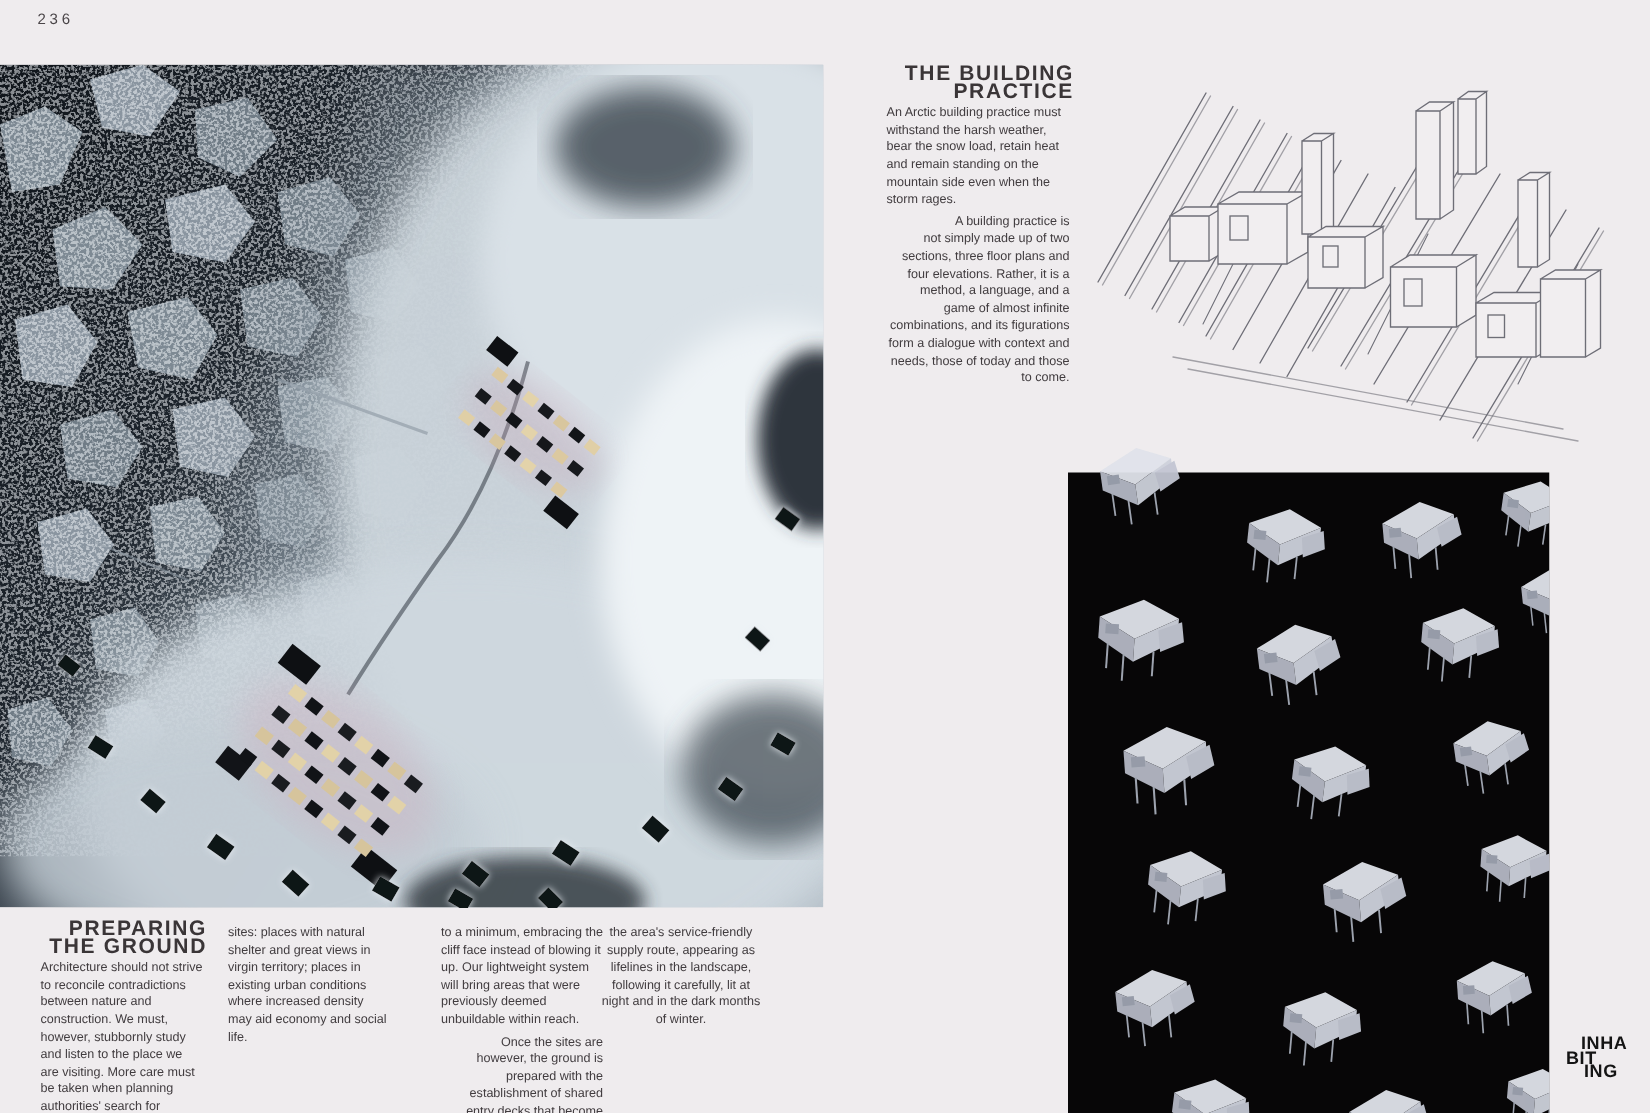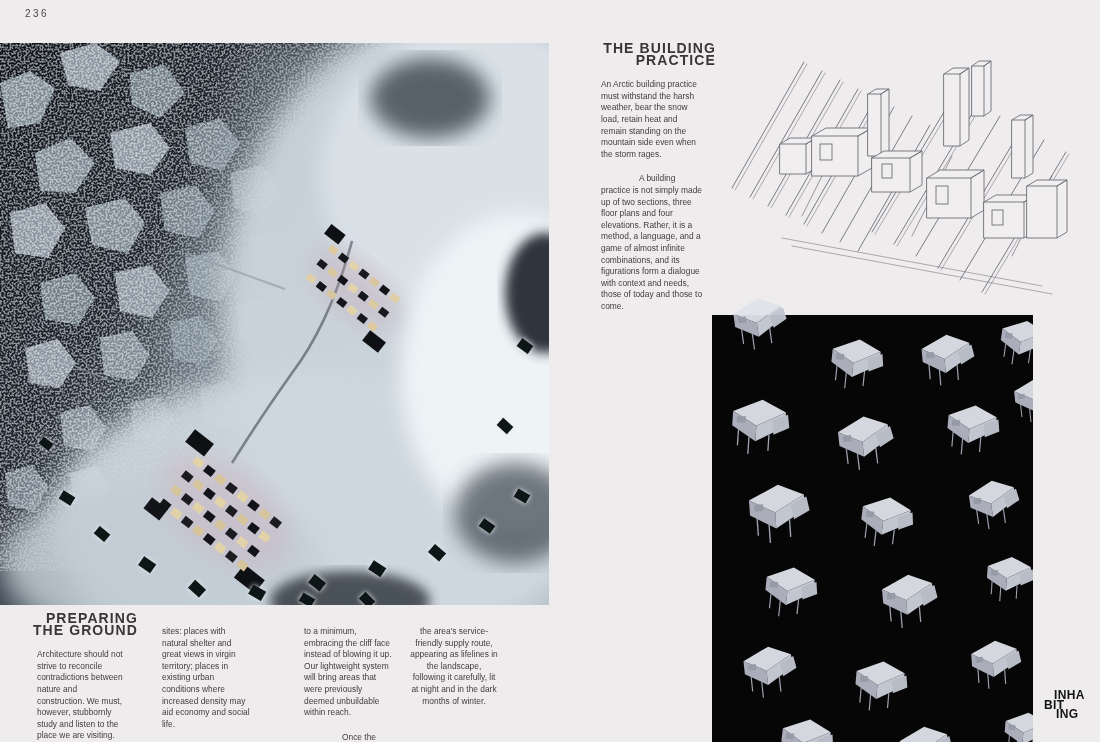--- a/index.html
+++ b/index.html
@@ -13,22 +13,22 @@
     position:absolute;left:25px;top:8px;
     font-size:10px;letter-spacing:2.5px;color:#4a4548;
   }
   
   .fig-aerial{position:absolute;left:0;top:43px;width:549px;height:562px;overflow:hidden;}
   .fig-wire{position:absolute;left:722px;top:36px;width:372px;height:268px;}
   .fig-models{position:absolute;left:712px;top:297px;width:321px;height:445px;}
   .fig-aerial svg,.fig-wire svg,.fig-models svg{display:block;width:100%;height:100%;}
   
   .txtcol{font-size:8.4px;line-height:11.6px;color:#413c3f;}
-  .txtcol p{margin:13px;}
-  .txtcol p.indent{text-indent:38px;}
+  .txtcol p{margin:3px;}
+  .txtcol p.indent{text-indent:38px;text-align:right;}
   .heading{
     font-size:14px;letter-spacing:1.1px;color:#3a3537;
     margin:0 0 1px 0;font-weight:bold;text-align:right;
   }
   .bp-block{position:absolute;left:588px;top:43px;width:128px;}
   .cols{position:absolute;left:0;top:613px;width:560px;}
   .col{position:absolute;top:0;width:114px;}
   .col1{left:24px;} .col2{left:149px;} .col3{left:291px;} .col4{left:397px;text-align:center;}
   
   .marker{

